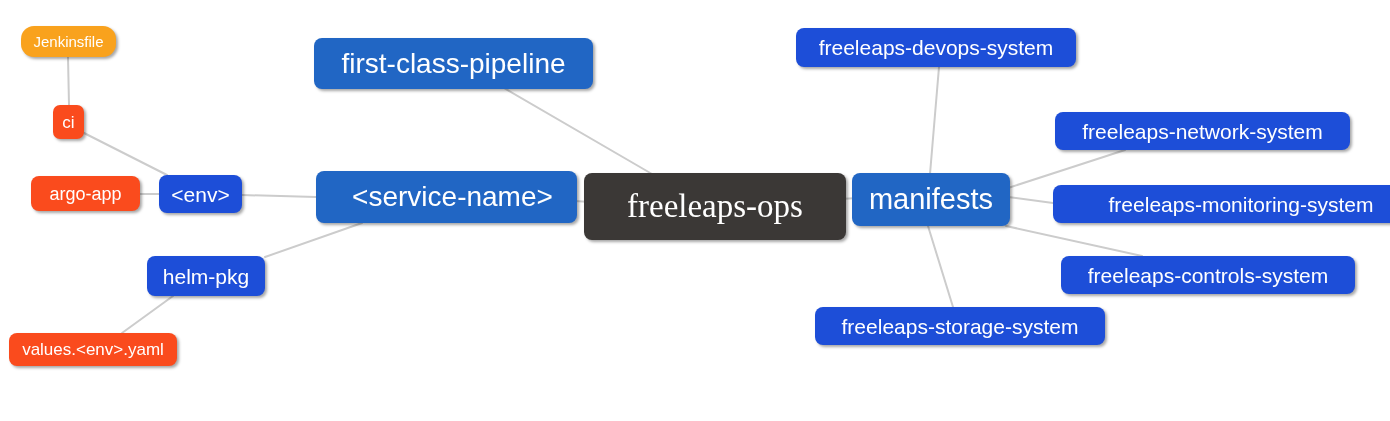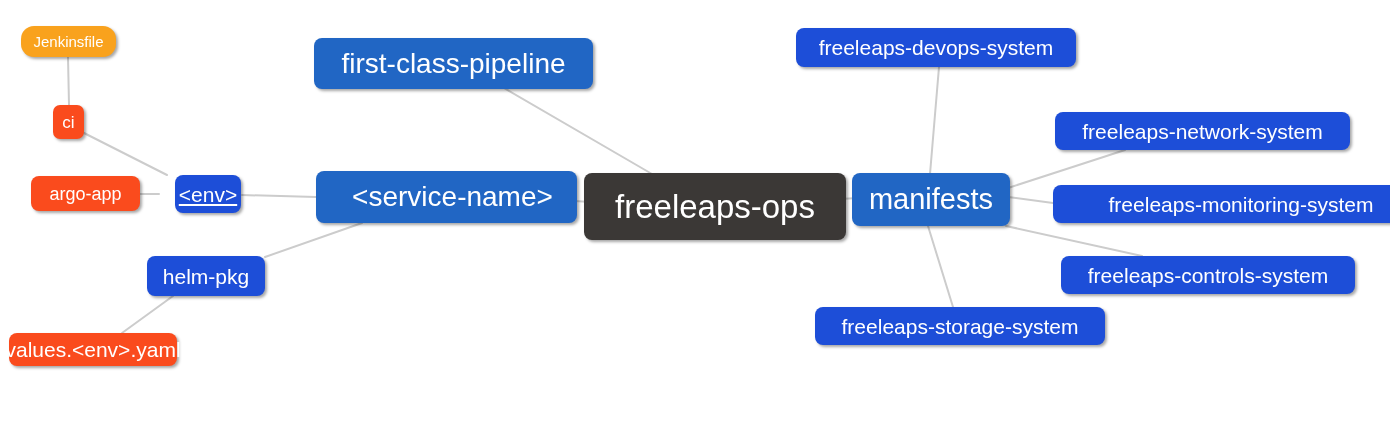--- a/index.html
+++ b/index.html
@@ -50,26 +50,26 @@
     <line x1="930" y1="174" x2="939" y2="67"></line>
     <line x1="1008" y1="188" x2="1125" y2="150"></line>
     <line x1="1008" y1="197" x2="1053" y2="203"></line>
     <line x1="1006" y1="226" x2="1142" y2="256"></line>
     <line x1="928" y1="226" x2="953" y2="307"></line>
   </svg>
 
   <div class="node c-warning r5" style="left:21px;  top:26px;  width:95px;  height:31px; font-size:15px;">Jenkinsfile</div>
   <div class="node c-danger r7" style="left:53px;  top:105px; width:31px;  height:34px; font-size:17px;">ci</div>
   <div class="node c-danger" style="left:31px;  top:176px; width:109px;  height:35px; font-size:18px;">argo-app</div>
-  <div class="node c-success" style="left:175px; top:175px; width:66px;  height:38px; font-size:21px;text-decoration:underline;">&lt;env&gt;</div>
+  <div class="node c-success" style="left:159px; top:175px; width:83px;  height:38px; font-size:21px;">&lt;env&gt;</div>
   <div class="node c-success" style="left:147px; top:256px; width:118px; height:40px; font-size:21px;">helm-pkg</div>
-  <div class="node c-danger" style="left:9px;   top:333px; width:168px; height:33px; font-size:21px;">values.&lt;env&gt;.yaml</div>
+  <div class="node c-danger" style="left:9px;   top:333px; width:168px; height:33px; font-size:17px;">values.&lt;env&gt;.yaml</div>
   <div class="node c-primary" style="left:314px; top:38px;  width:279px; height:51px; font-size:28px;">first-class-pipeline</div>
   <div class="node c-primary" style="left:316px; top:171px; width:249px; height:52px; font-size:28px;padding-left:12px;">&lt;service-name&gt;</div>
-  <div class="node c-root" style="left:584px; top:173px; width:262px; height:67px; font-size:33px;">freeleaps-ops</div>
+  <div class="node c-root" style="left:584px; top:173px; width:262px; height:67px; font-size:33px;font-family:Liberation Serif, serif;">freeleaps-ops</div>
   <div class="node c-primary" style="left:852px; top:173px; width:158px; height:53px; font-size:29px;">manifests</div>
   <div class="node c-success" style="left:796px; top:28px;  width:280px; height:39px; font-size:21px;">freeleaps-devops-system</div>
   <div class="node c-success" style="left:1055px;top:112px; width:295px; height:38px; font-size:21px;">freeleaps-network-system</div>
   <div class="node c-success" style="left:1053px;top:185px; width:320px; height:38px; font-size:21px;padding-left:28px;">freeleaps-monitoring-system</div>
   <div class="node c-success" style="left:1061px;top:256px; width:294px; height:38px; font-size:21px;">freeleaps-controls-system</div>
   <div class="node c-success" style="left:815px; top:307px; width:290px; height:38px; font-size:21px;">freeleaps-storage-system</div>
 
 </div>
 
 </body></html>

